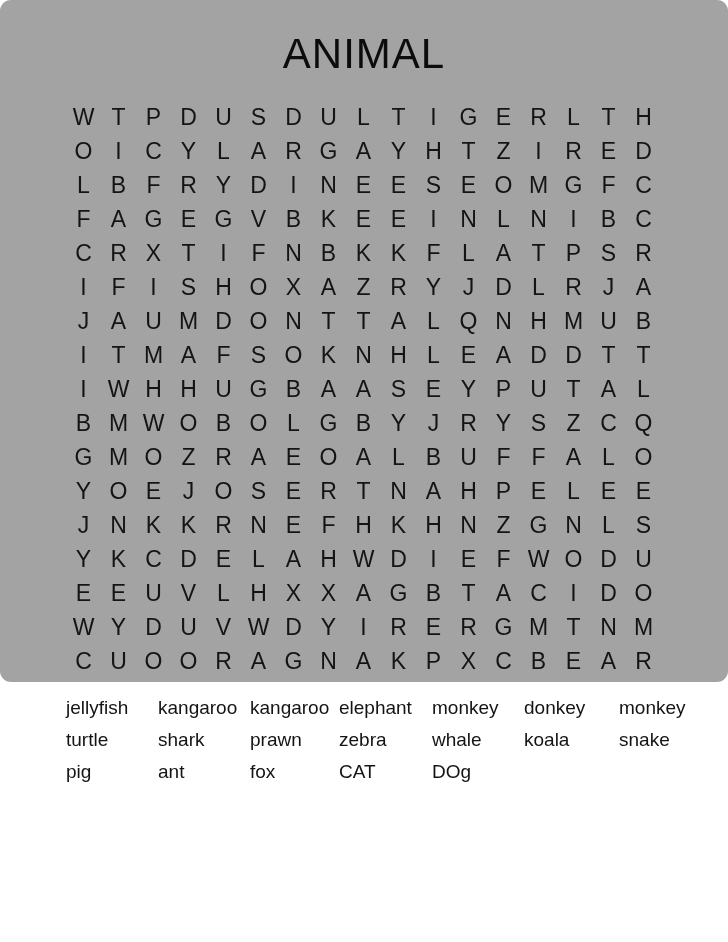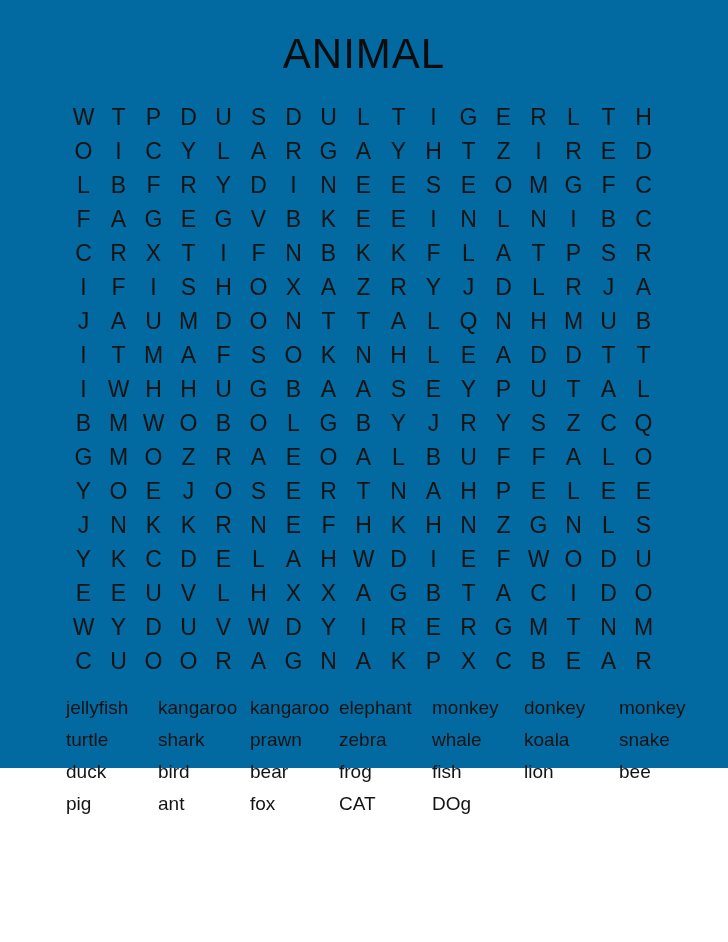--- a/index.html
+++ b/index.html
@@ -7,22 +7,23 @@
     width: 728px;
     height: 942px;
     background: #ffffff;
     font-family: "Liberation Sans", sans-serif;
     color: #111111;
     overflow: hidden;
   }
   .page {
     position: relative;
     width: 728px;
-    height: 768px;
-    background: #0369a1;
+    height: 682px;
+    background: #a3a3a3;
+    border-radius: 11px;
   }
   .title {
     position: absolute;
     top: 30px;
     left: 0;
     width: 728px;
     text-align: center;
     font-size: 42px;
     font-weight: 500;
     letter-spacing: 1px;
@@ -377,29 +378,20 @@
       <div class="word-row">
         <span class="word">turtle</span>
         <span class="word">shark</span>
         <span class="word">prawn</span>
         <span class="word">zebra</span>
         <span class="word">whale</span>
         <span class="word">koala</span>
         <span class="word">snake</span>
       </div>
       <div class="word-row">
-        <span class="word">duck</span>
-        <span class="word">bird</span>
-        <span class="word">bear</span>
-        <span class="word">frog</span>
-        <span class="word">fish</span>
-        <span class="word">lion</span>
-        <span class="word">bee</span>
-      </div>
-      <div class="word-row">
         <span class="word">pig</span>
         <span class="word">ant</span>
         <span class="word">fox</span>
         <span class="word">CAT</span>
         <span class="word">DOg</span>
       </div>
     </div>
 </div>
 
 </body></html>

